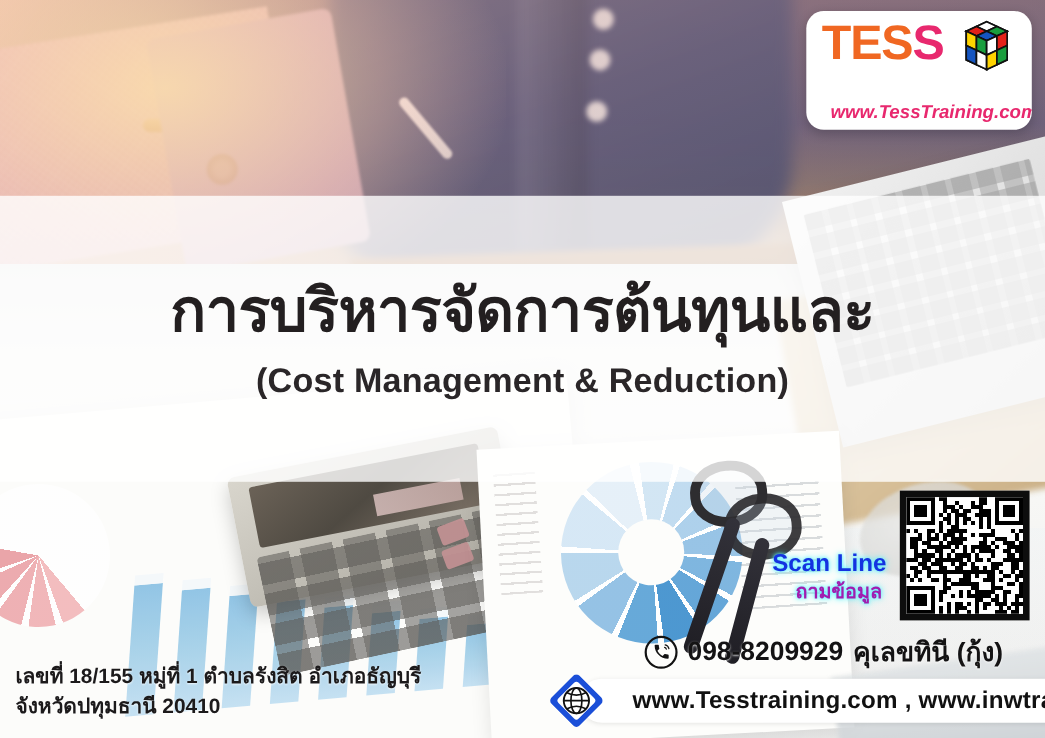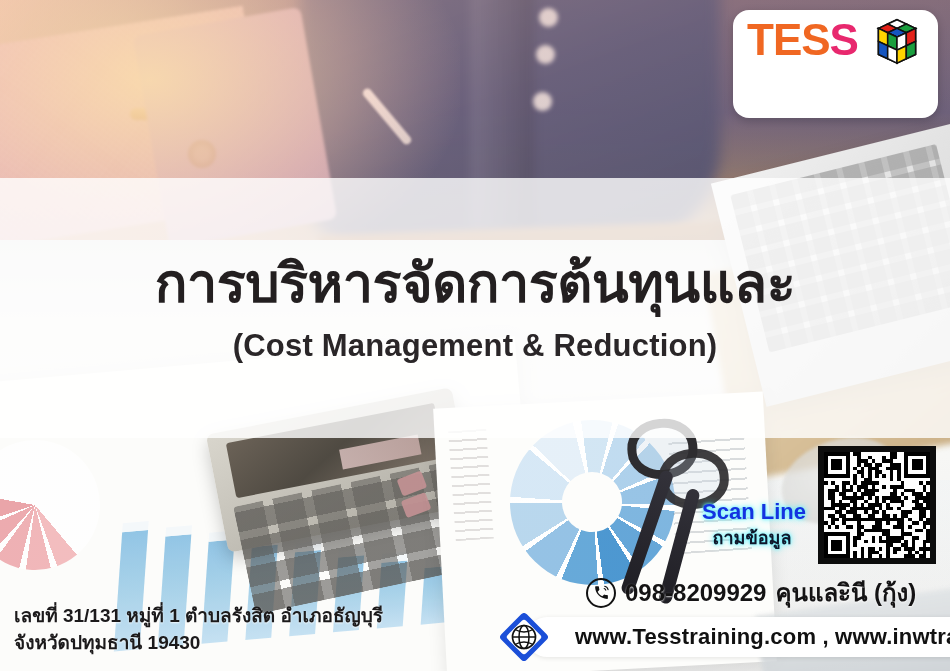--- a/index.html
+++ b/index.html
@@ -379,29 +379,29 @@
   
   .qr-wrap {
     position: absolute; right: 14px; top: 446px;
     width: 118px; height: 118px;
     background: #ffffff;
     border: 6px solid #0d0d0d;
   }
   .qr-canvas { width: 100%; height: 100%; display: block; }
   .scan-line-label {
     position: absolute; right: 148px; top: 500px;
-    text-align: center; width: 100px;
+    text-align: right; width: 100px;
   }
   .scan-line-en {
     font-size: 22px; font-weight: 700; color: #1432e0;
     text-shadow: 0 0 7px #49f0ff, 0 0 3px #6df2ff;
     line-height: 1.1; white-space: nowrap;
   }
   .scan-line-th {
-    font-size: 18px; font-weight: 700; color: #0f172a;
+    font-size: 18px; font-weight: 700; color: #a21caf;
     text-shadow: 0 0 7px #49f0ff, 0 0 3px #6df2ff;
     line-height: 1.25; margin-top: 3px; white-space: nowrap;
   }
 
   
   .phone-row {
     position: absolute; left: 586px; top: 573px;
     display: flex; align-items: center; gap: 9px;
     text-shadow: 0 1px 2px rgba(255,255,255,.8);
   }
@@ -508,20 +508,21 @@
   <div class="title-band"></div>
   <div class="title-lines">
     <div class="title-line">การบริหารจัดการต้นทุนและ</div>
     <div class="title-sub">(Cost Management &amp; Reduction)</div>
   </div>
 
   <div class="logo-card">
     <div class="logo-tess">
       <span class="t-orange">TES</span><span class="t-pink">S</span>
     </div>
+    <div class="logo-url">www.TessTraining.com</div>
     <svg class="cube" viewBox="0 0 100 100">
       <g stroke="#111" stroke-width="2.5">
 
         <polygon points="50,6 80,20 50,34 20,20" fill="#ffd400"></polygon>
         <polygon points="50,6 65,13 50,20 35,13" fill="#ffffff"></polygon>
         <polygon points="65,13 80,20 65,27 50,20" fill="#1a9e3e"></polygon>
         <polygon points="35,13 50,20 35,27 20,20" fill="#e32119"></polygon>
         <polygon points="50,20 65,27 50,34 35,27" fill="#1555c0"></polygon>
 
         <polygon points="20,20 50,34 50,76 20,62" fill="#e32119"></polygon>
@@ -533,22 +534,22 @@
         <polygon points="50,34 80,20 80,62 50,76" fill="#1555c0"></polygon>
         <polygon points="50,34 65,27 65,48 50,55" fill="#ffffff"></polygon>
         <polygon points="65,27 80,20 80,41 65,48" fill="#e32119"></polygon>
         <polygon points="50,55 65,48 65,69 50,76" fill="#ffd400"></polygon>
         <polygon points="65,48 80,41 80,62 65,69" fill="#1a9e3e"></polygon>
       </g>
     </svg>
   </div>
 
   <div class="company-info">
-    <div class="company-addr">เลขที่ 31/131 หมู่ที่ 1 ตำบลรังสิต อำเภอธัญบุรี</div>
-    <div class="company-addr">จังหวัดปทุมธานี 19430</div>
+    <div class="company-addr">เลขที่ 18/155 หมู่ที่ 1 ตำบลรังสิต อำเภอธัญบุรี</div>
+    <div class="company-addr">จังหวัดปทุมธานี 20410</div>
   </div>
 
   <div class="scan-line-label">
     <div class="scan-line-en">Scan Line</div>
     <div class="scan-line-th">ถามข้อมูล</div>
   </div>
 
   <div class="qr-wrap">
     <svg class="qr-canvas" viewBox="0 0 29 29" shape-rendering="crispEdges">
       <rect width="29" height="29" fill="#fff"></rect>
@@ -1003,21 +1004,21 @@
 
   <div class="phone-row">
     <span class="phone-icon">
       <svg width="17" height="17" viewBox="0 0 24 24" fill="#121212">
         <path d="M6.6 10.8c1.4 2.8 3.8 5.2 6.6 6.6l2.2-2.2c.3-.3.7-.4 1-.2 1.1.4 2.3.6 3.6.6.6 0 1 .4 1 1V20c0 .6-.4 1-1 1C10.6 21 3 13.4 3 4c0-.6.4-1 1-1h3.4c.6 0 1 .4 1 1 0 1.2.2 2.4.6 3.6.1.3 0 .7-.2 1l-2.2 2.2z"></path>
         <path d="M16.5 3.2c2.4.5 4.3 2.4 4.8 4.8" stroke="#121212" stroke-width="1.6" fill="none" stroke-linecap="round"></path>
         <path d="M15.8 6.4c1.1.3 1.9 1.1 2.2 2.2" stroke="#121212" stroke-width="1.6" fill="none" stroke-linecap="round"></path>
       </svg>
     </span>
     <span class="phone-text">098-8209929</span>
-    <span class="phone-text">คุนและินี (กุ้ง)</span>
+    <span class="phone-text">คุเลขทินี (กุ้ง)</span>
   </div>
 
   <div class="site-pill">
     <span class="site-text">www.Tesstraining.com , www.inwtraining.com</span>
   </div>
   <svg class="globe-badge" viewBox="0 0 48 48">
     <rect x="6" y="6" width="36" height="36" rx="4" fill="#1b4fd8" transform="rotate(45 24 24)"></rect>
     <rect x="11" y="11" width="26" height="26" rx="3" fill="#ffffff" transform="rotate(45 24 24)"></rect>
     <circle cx="24" cy="24" r="11.5" fill="none" stroke="#111" stroke-width="1.7"></circle>
     <ellipse cx="24" cy="24" rx="5" ry="11.5" fill="none" stroke="#111" stroke-width="1.5"></ellipse>

